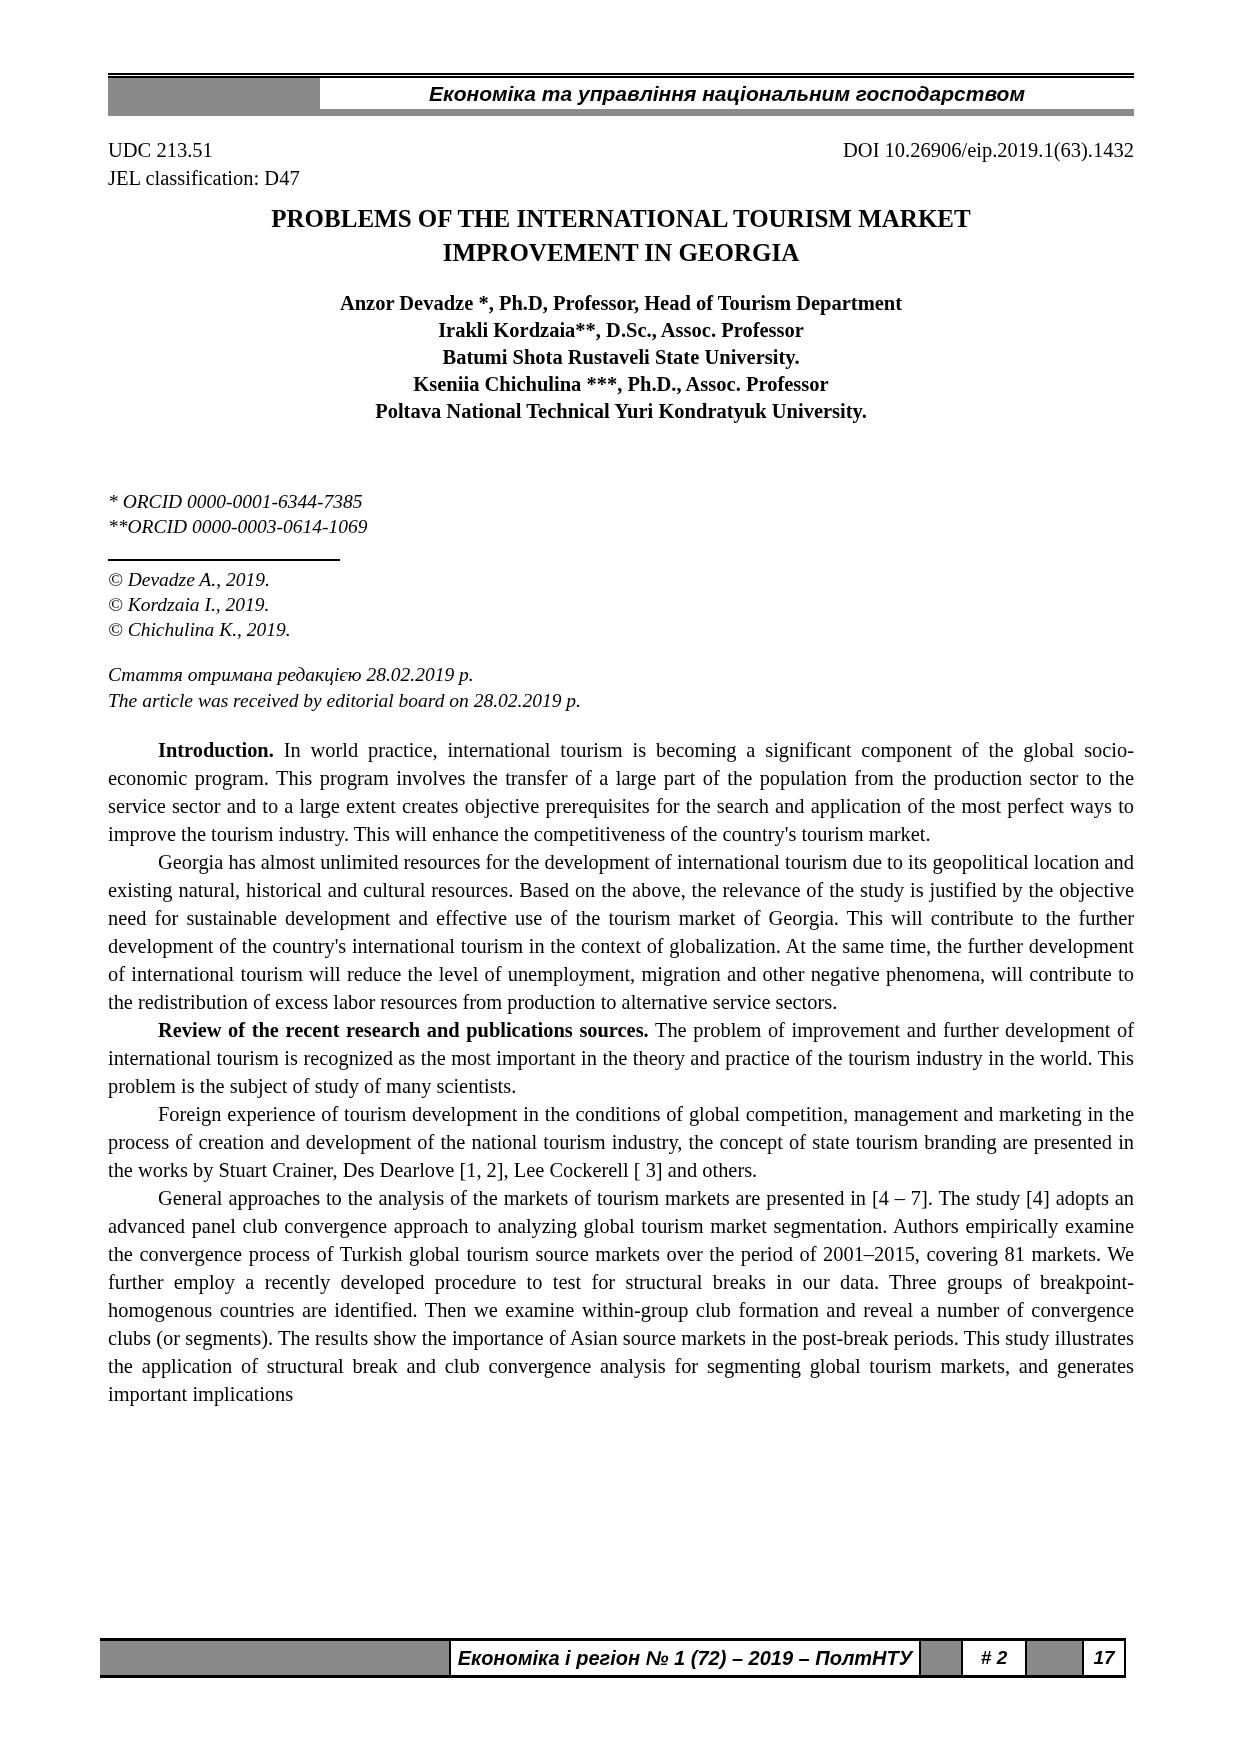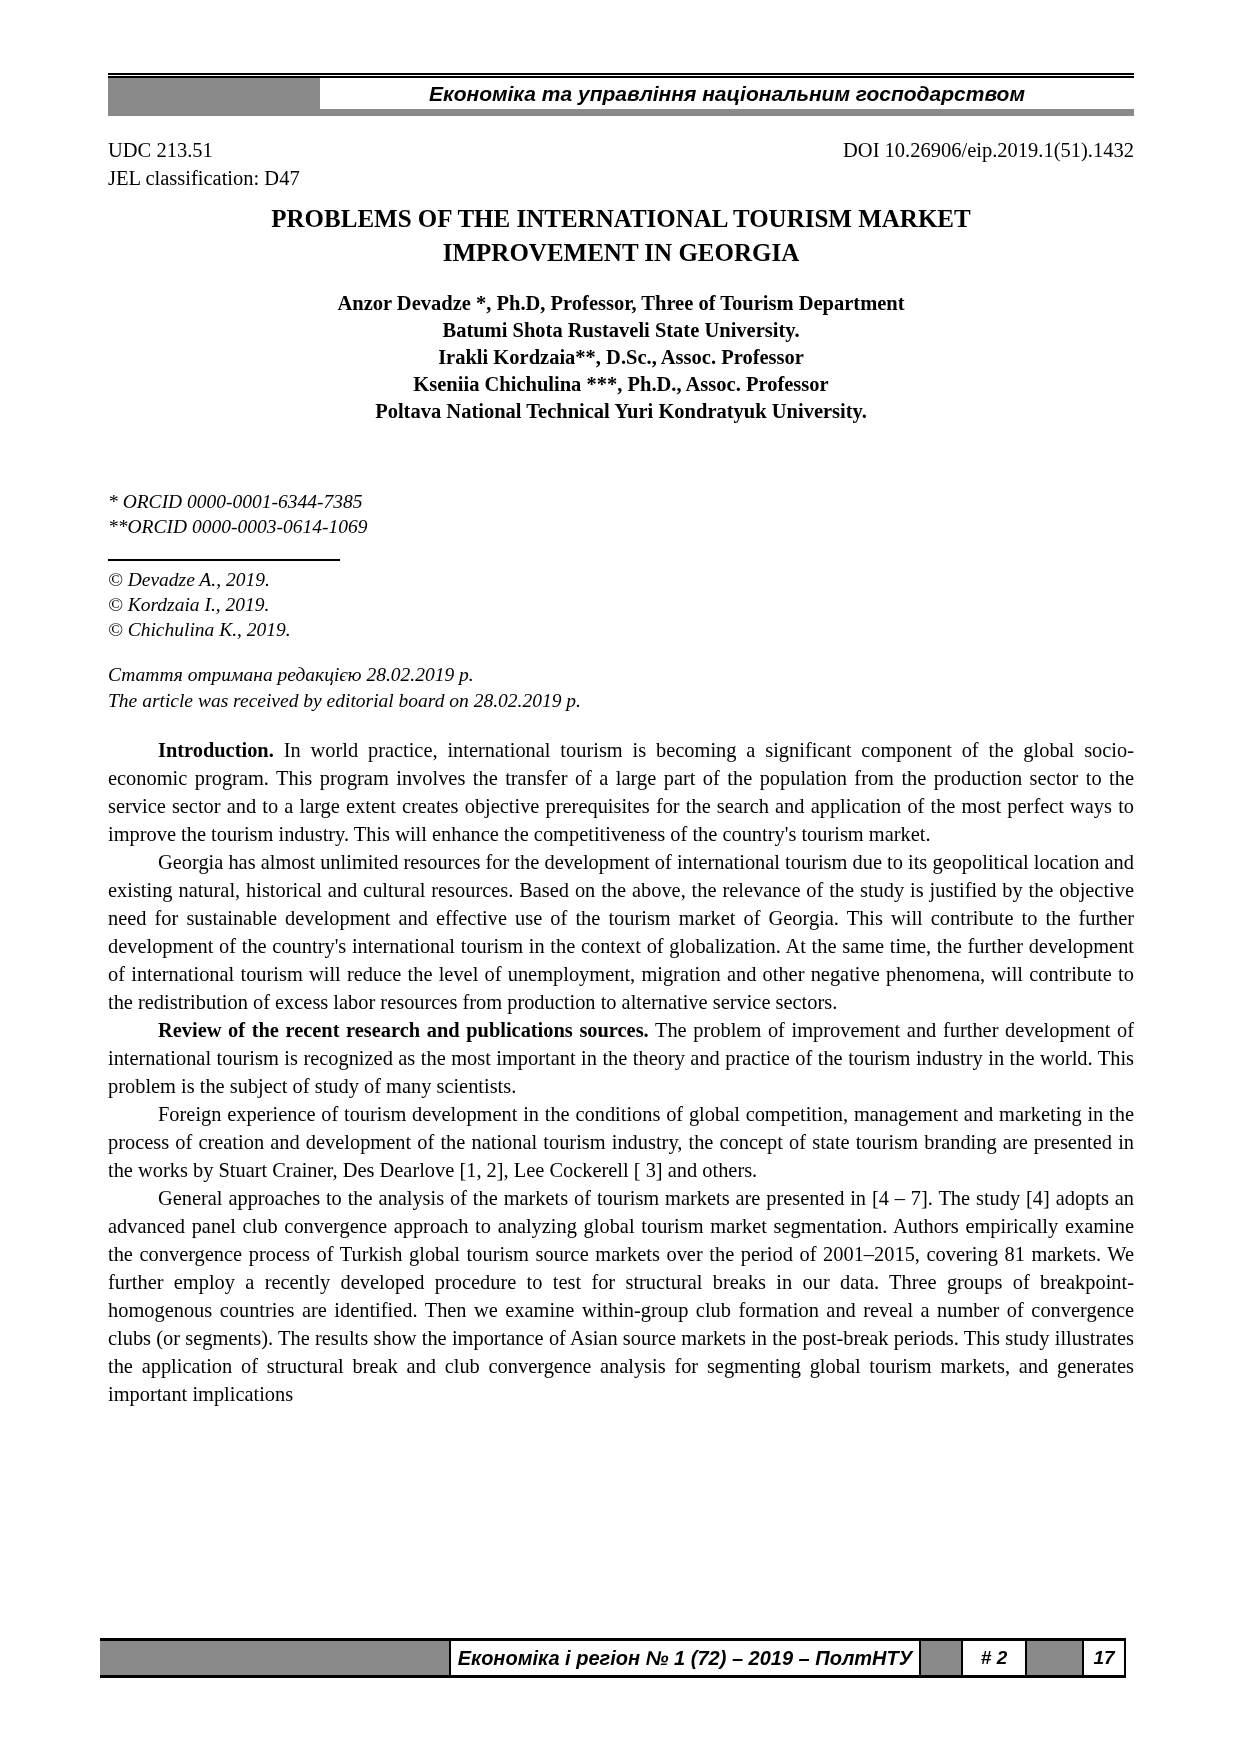--- a/index.html
+++ b/index.html
@@ -70,32 +70,32 @@
       <div class="rh-title">Економіка та управління національним господарством</div>
     </div>
     <div class="rh-rule"></div>
   </div>
 
   <div class="meta-row">
     <div class="meta-left">
       <div>UDC 213.51</div>
       <div>JEL classification: D47</div>
     </div>
-    <div class="meta-right">DOI 10.26906/eip.2019.1(51).1432</div>
+    <div class="meta-right">DOI 10.26906/eip.2019.1(63).1432</div>
   </div>
 
   <h1 class="title">
     <span class="tline">PROBLEMS OF THE INTERNATIONAL TOURISM MARKET</span>
     <span class="tline">IMPROVEMENT IN GEORGIA</span>
   </h1>
 
   <div class="authors">
-    <div>Anzor Devadze *, Ph.D, Professor, Three of Tourism Department</div>
+    <div>Anzor Devadze *, Ph.D, Professor, Head of Tourism Department</div>
+    <div>Irakli Kordzaia**, D.Sc., Assoc. Professor</div>
     <div>Batumi Shota Rustaveli State University.</div>
-    <div>Irakli Kordzaia**, D.Sc., Assoc. Professor</div>
     <div>Kseniia Chichulina ***, Ph.D., Assoc. Professor</div>
     <div>Poltava National Technical Yuri Kondratyuk University.</div>
   </div>
 
   <div class="orcids">
     <div>* ORCID 0000-0001-6344-7385</div>
     <div>**ORCID 0000-0003-0614-1069</div>
   </div>
 
   <div class="copy-rule"></div>

